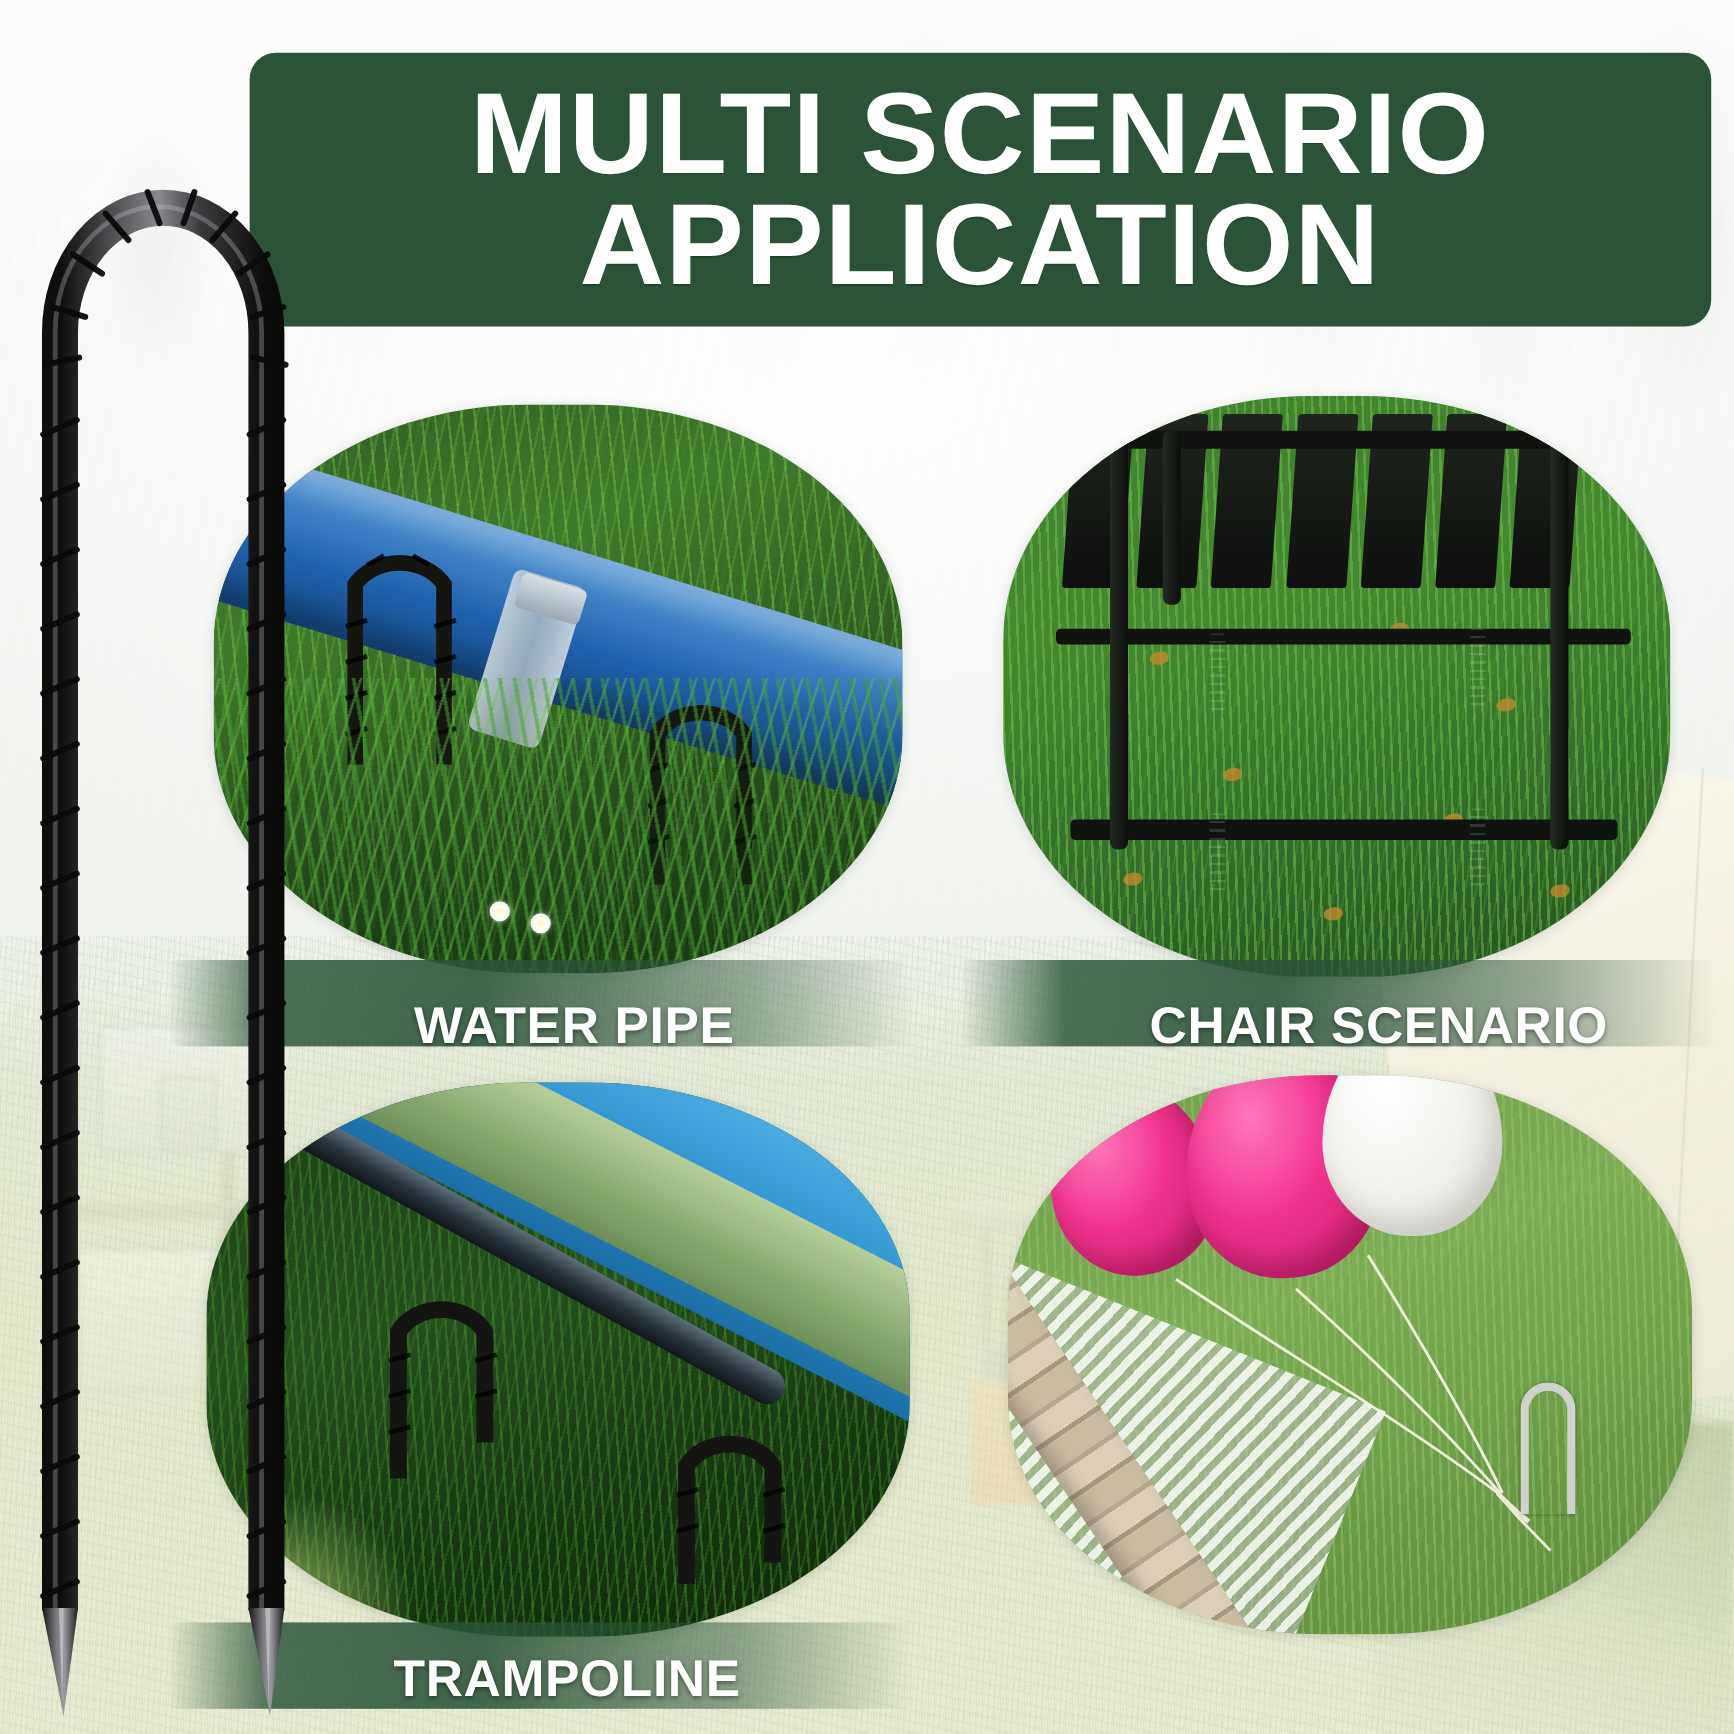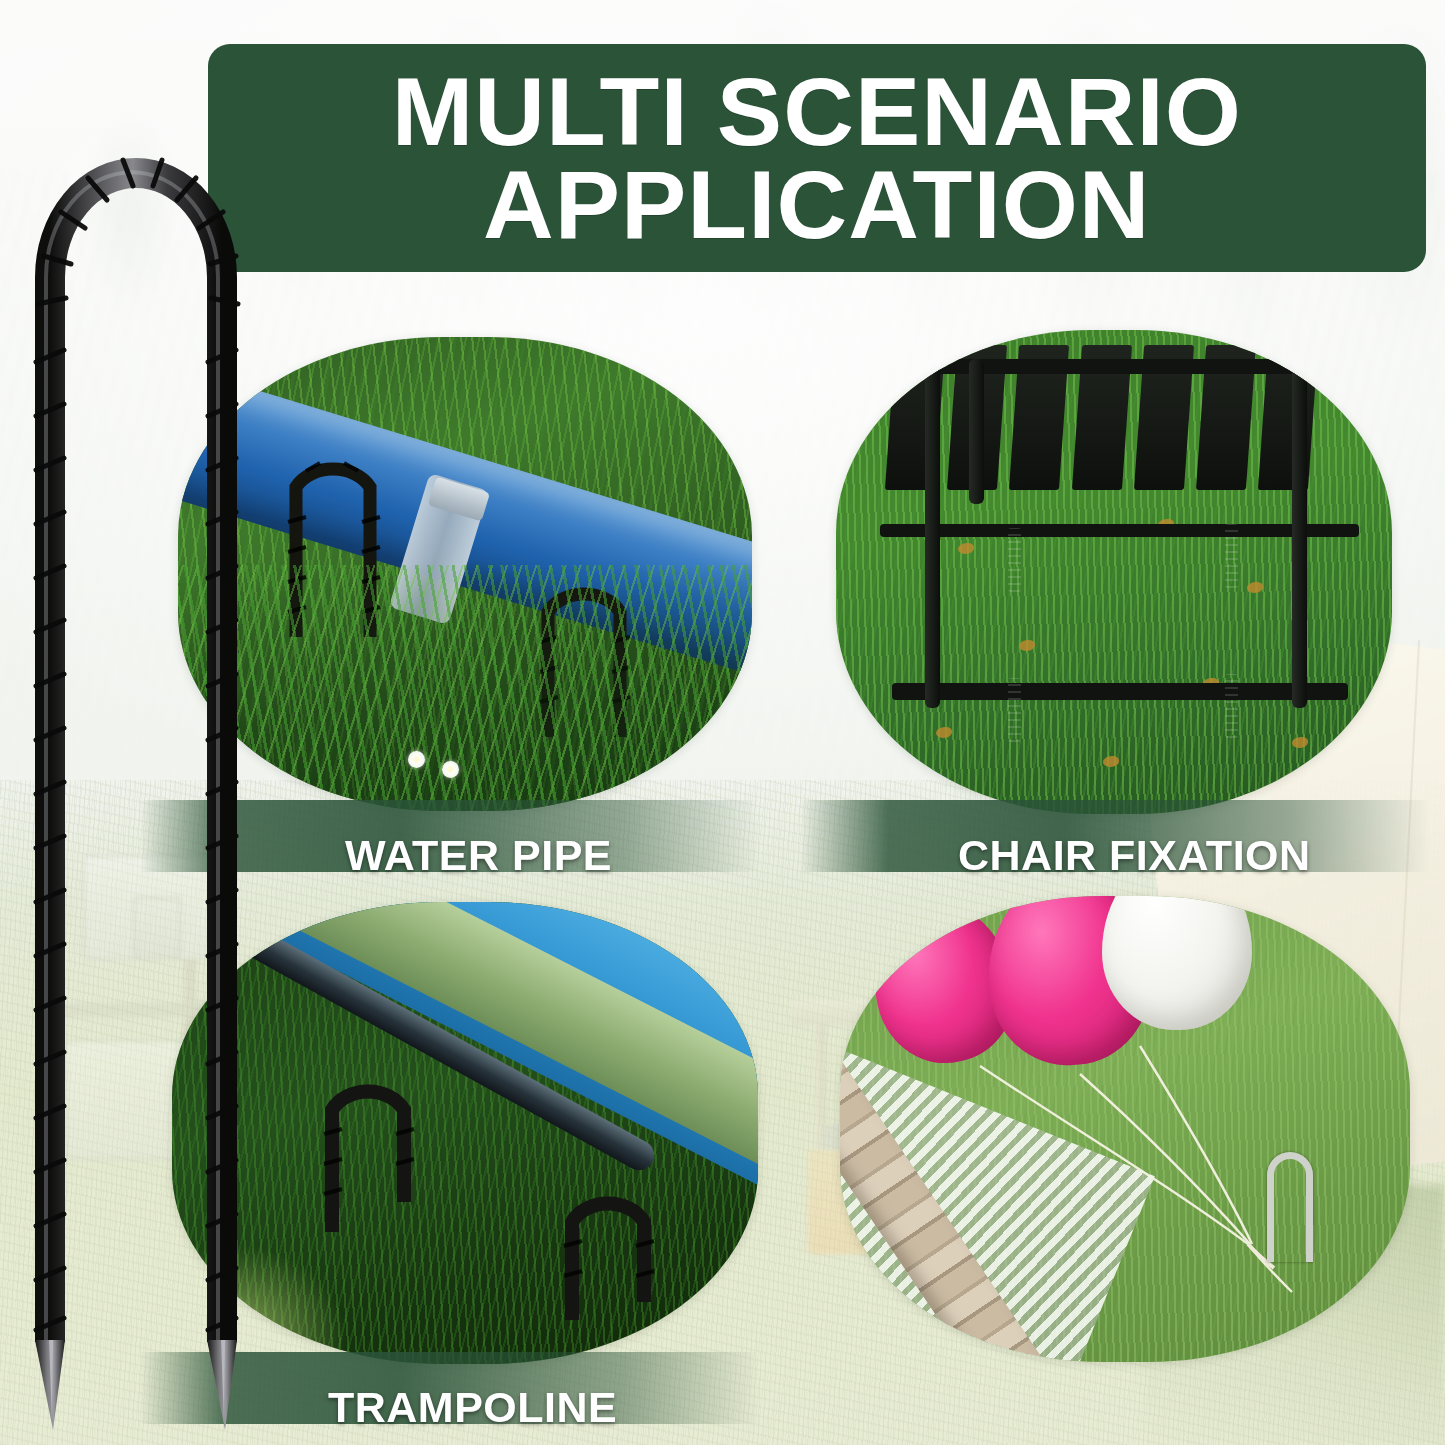--- a/index.html
+++ b/index.html
@@ -359,21 +359,21 @@
     color:#ffffff;
     font-weight:bold;
     font-size:43px;
     letter-spacing:.5px;
     white-space:nowrap;
     text-shadow:0 2px 4px rgba(0,0,0,.45);
     margin-top:39px;
   }
   .cap-water { left:140px;  top:800px;  width:620px;  padding-left:205px; }
   .cap-chair { left:800px;  top:800px;  width:630px;  padding-left:158px; }
-  .cap-tramp { left:140px;  top:1352px; width:620px;  padding-left:188px; }
+  .cap-tramp { left:140px;  top:1352px; width:620px;  padding-left:188px;align-items:flex-end; }
   .cap-deco  { left:800px;  top:1352px; width:630px;  padding-left:196px; }
 </style>
 </head>
 <body>
 
 <div id="canvas">
 
   <div class="bg-layer">
     <div class="bg-sky"></div>
     <div class="bg-trees"></div>
@@ -620,19 +620,19 @@
       <div class="balloon b2"></div>
       <div class="balloon b3"></div>
       <div class="ustake"></div>
     </div>
   </div>
 
   <div class="caption cap-water">
     <span>WATER PIPE</span>
   </div>
   <div class="caption cap-chair">
-    <span>CHAIR FIXATION</span>
+    <span>CHAIR SCENARIO</span>
   </div>
   <div class="caption cap-tramp">
     <span>TRAMPOLINE</span>
   </div>
 
 </div>
 
 </body></html>

